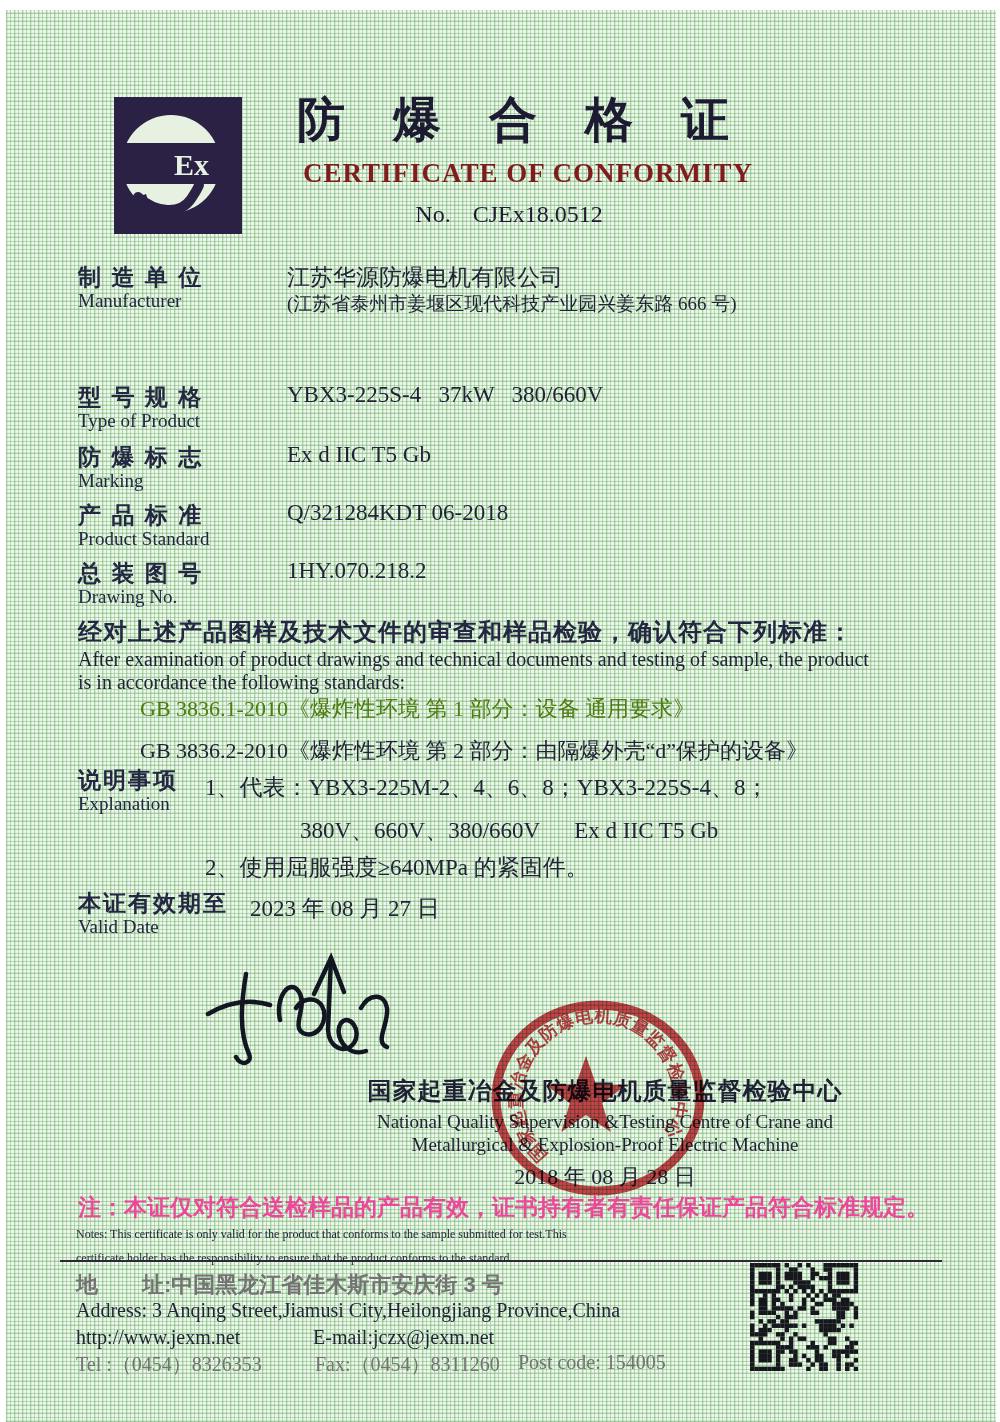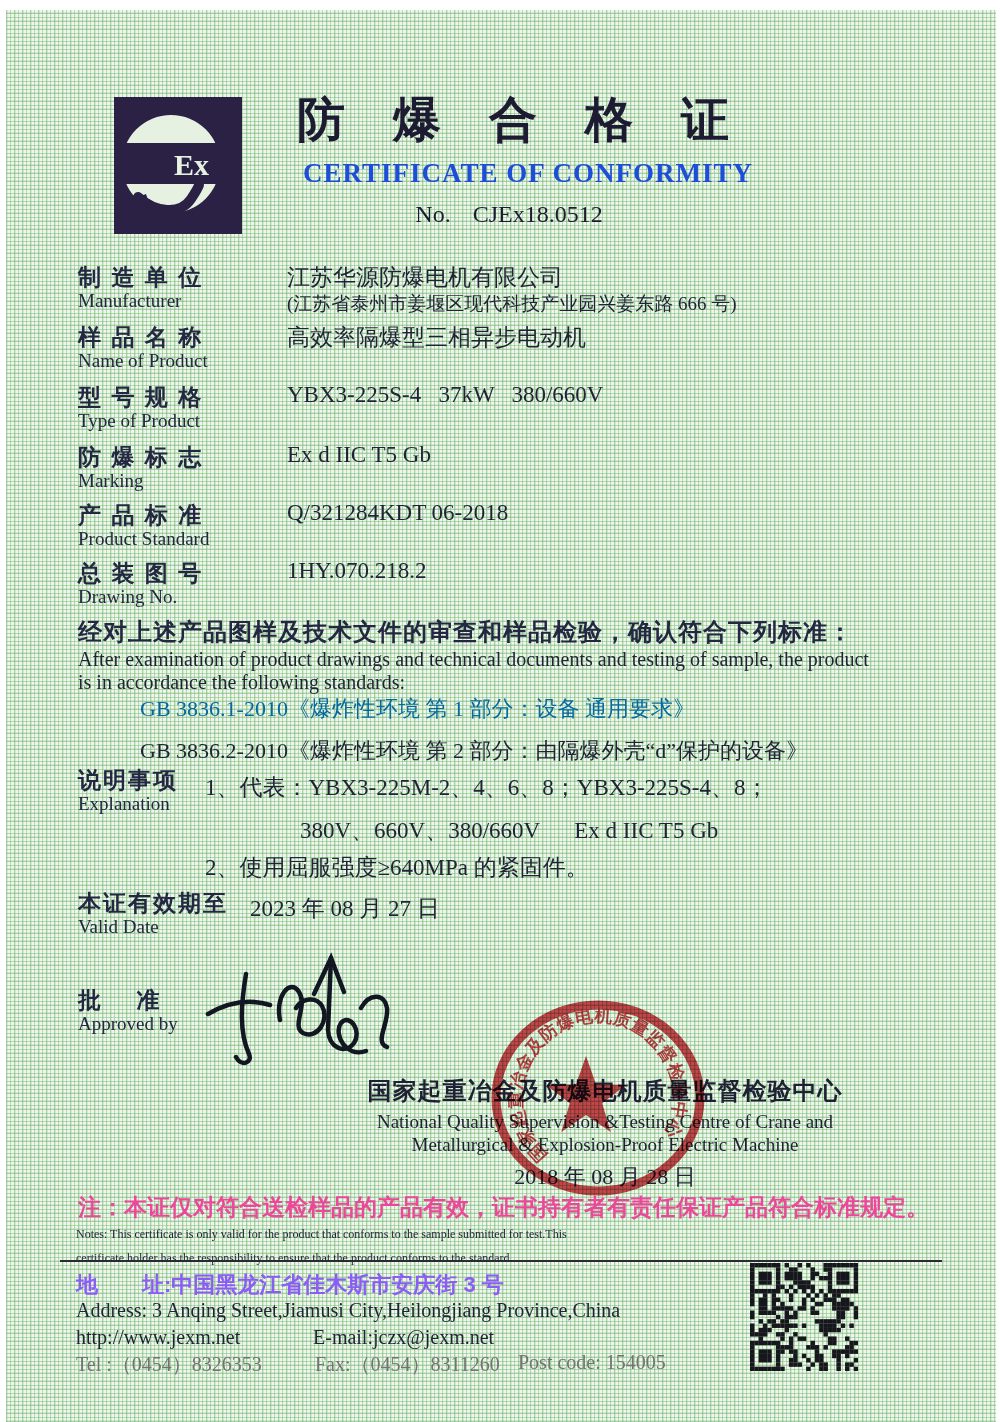--- a/index.html
+++ b/index.html
@@ -15,54 +15,54 @@
       repeating-linear-gradient(90deg, rgba(122,186,122,.50) 0 1px, rgba(255,255,255,0) 1px 4px),
       repeating-linear-gradient(0deg, rgba(88,160,88,.16) 0 2px, rgba(255,255,255,0) 2px 8px),
       repeating-linear-gradient(90deg, rgba(88,160,88,.16) 0 2px, rgba(255,255,255,0) 2px 8px);
   }
   .abs{position:absolute;}
   .pre{white-space:pre;}
   
   .title-cn{top:88px;left:0;width:1000px;text-align:center;padding-left:44px;box-sizing:border-box;
     font-size:48px;font-weight:bold;letter-spacing:18px;color:#1d1b32;}
   .title-en{top:158px;left:0;width:1000px;text-align:center;padding-left:56px;box-sizing:border-box;
-    font-size:27px;font-weight:600;letter-spacing:1px;color:#1d4ed8;}
+    font-size:27px;font-weight:600;letter-spacing:1px;color:#7f1d1d;}
   .no-line{top:201px;left:0;width:1000px;text-align:center;padding-left:18px;box-sizing:border-box;
     font-size:24px;color:#1d1b32;}
   .no-line .no-val{margin-left:22px;}
   
   .row{position:absolute;left:78px;width:880px;height:60px;}
   .lbl-cn{position:absolute;left:0;top:0;font-size:23px;font-weight:bold;letter-spacing:2px;color:#232741;
     font-family:"Liberation Sans","DejaVu Sans",sans-serif;}
   .lbl-en{position:absolute;left:0;top:28px;font-size:19px;color:#232741;}
   .val{position:absolute;left:209px;top:0;font-size:23px;color:#1f2335;}
   .val2{position:absolute;left:209px;top:29px;font-size:19px;color:#1f2335;}
   
   .stmt-cn{top:616px;left:78px;width:900px;font-size:24px;font-weight:bold;letter-spacing:1px;color:#232741;
     font-family:"Liberation Sans","DejaVu Sans",sans-serif;}
   .stmt-en{top:648px;left:78px;width:820px;font-size:20px;line-height:23px;color:#1f2335;}
-  .std1{top:694px;left:140px;font-size:22px;color:#0369a1;}
+  .std1{top:694px;left:140px;font-size:22px;color:#4d7c0f;}
   .std2{top:736px;left:140px;font-size:22px;color:#1f2335;}
   
   .exp-l1{top:772px;left:205px;font-size:23px;color:#1f2335;}
   .exp-l2{top:815px;left:300px;font-size:23px;color:#1f2335;}
   .exp-l3{top:852px;left:205px;font-size:23px;color:#1f2335;}
   
   .issuer{top:1075px;left:315px;width:580px;text-align:center;color:#1d2133;}
   .issuer .n-cn{font-size:24px;font-weight:bold;letter-spacing:1px;
     font-family:"Liberation Sans","DejaVu Sans",sans-serif;}
   .issuer .n-en{font-size:19px;line-height:23px;margin-top:3px;}
   .issuer .n-date{font-size:22px;margin-top:6px;}
   
   .notes-cn{top:1192px;left:78px;width:900px;font-size:23px;font-weight:bold;color:#ec4899;
     font-family:"Liberation Sans","DejaVu Sans",sans-serif;}
   .notes-en{top:1222px;left:76px;width:700px;font-size:12px;line-height:24px;color:#1f2335;}
   .divider{top:1260px;left:60px;width:882px;height:2px;background:#2a2a33;}
   
-  .f1{top:1270px;left:76px;font-size:22px;font-weight:600;color:#8b5cf6;
+  .f1{top:1270px;left:76px;font-size:22px;font-weight:600;color:#737373;
     font-family:"Liberation Sans","DejaVu Sans",sans-serif;}
   .f2{top:1299px;left:76px;font-size:20px;color:#1f2335;}
   .f3{top:1326px;left:76px;font-size:20px;color:#1f2335;width:660px;}
   .f4{top:1351px;left:76px;font-size:20px;color:#737373;width:700px;}
   .fc2{position:absolute;left:239px;top:0;}
   .fc3{position:absolute;left:442px;top:0;}
   .f3 .fc2{left:237px;}
   
   .seal{top:998px;left:488px;mix-blend-mode:multiply;opacity:.9;}
   .sig{top:950px;left:196px;mix-blend-mode:multiply;}
@@ -89,25 +89,20 @@
   <div class="abs no-line">
     <span>No.</span><span class="no-val">CJEx18.0512</span>
   </div>
 
   <div class="row" style="top:262px">
     <span class="lbl-cn">制 造 单 位</span>
     <span class="lbl-en">Manufacturer</span>
     <span class="val">江苏华源防爆电机有限公司</span>
     <span class="val2">(江苏省泰州市姜堰区现代科技产业园兴姜东路 666 号)</span>
   </div>
-  <div class="row" style="top:322px">
-    <span class="lbl-cn">样 品 名 称</span>
-    <span class="lbl-en">Name of Product</span>
-    <span class="val">高效率隔爆型三相异步电动机</span>
-  </div>
   <div class="row" style="top:382px">
     <span class="lbl-cn">型 号 规 格</span>
     <span class="lbl-en">Type of Product</span>
     <span class="val pre">YBX3-225S-4   37kW   380/660V</span>
   </div>
   <div class="row" style="top:442px">
     <span class="lbl-cn">防 爆 标 志</span>
     <span class="lbl-en">Marking</span>
     <span class="val">Ex d IIC T5 Gb</span>
   </div>
@@ -137,24 +132,20 @@
   <div class="abs exp-l1">1、代表：YBX3-225M-2、4、6、8；YBX3-225S-4、8；</div>
   <div class="abs exp-l2 pre">380V、660V、380/660V      Ex d IIC T5 Gb</div>
   <div class="abs exp-l3">2、使用屈服强度≥640MPa 的紧固件。</div>
 
   <div class="row" style="top:888px">
     <span class="lbl-cn">本证有效期至</span>
     <span class="lbl-en">Valid Date</span>
     <span class="val" style="left:172px;top:5px">2023 年 08 月 27 日</span>
   </div>
 
-  <div class="row" style="top:985px">
-    <span class="lbl-cn pre">批    准</span>
-    <span class="lbl-en">Approved by</span>
-  </div>
 
   <svg class="abs sig" width="200" height="122" viewBox="0 0 200 122">
     <g fill="none" stroke="#16182a" stroke-width="4.5" stroke-linecap="round">
       <path d="M12,64 C36,50 58,50 74,55"></path>
       <path d="M50,24 C45,54 43,82 53,104 C57,113 45,117 40,107"></path>
       <path d="M84,70 C79,46 94,28 103,42 C112,56 95,76 107,83 C121,90 134,70 126,56 C120,46 106,48 100,58"></path>
       <path d="M118,44 L135,8 L148,42"></path>
       <path d="M135,8 L132,80 C133,98 149,105 158,93 C166,81 154,63 145,73 C137,84 150,108 170,101"></path>
       <path d="M165,58 C174,42 189,44 191,58 C193,74 178,92 191,97"></path>
     </g>

